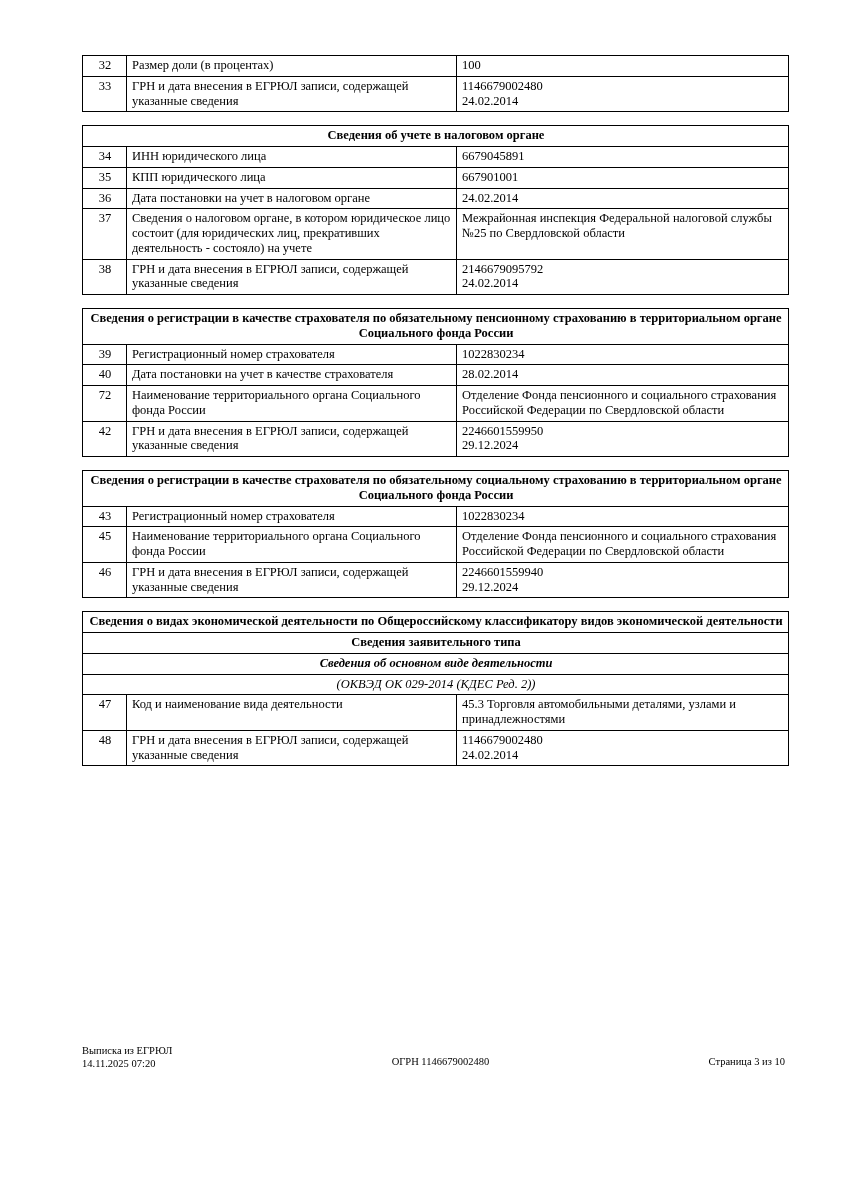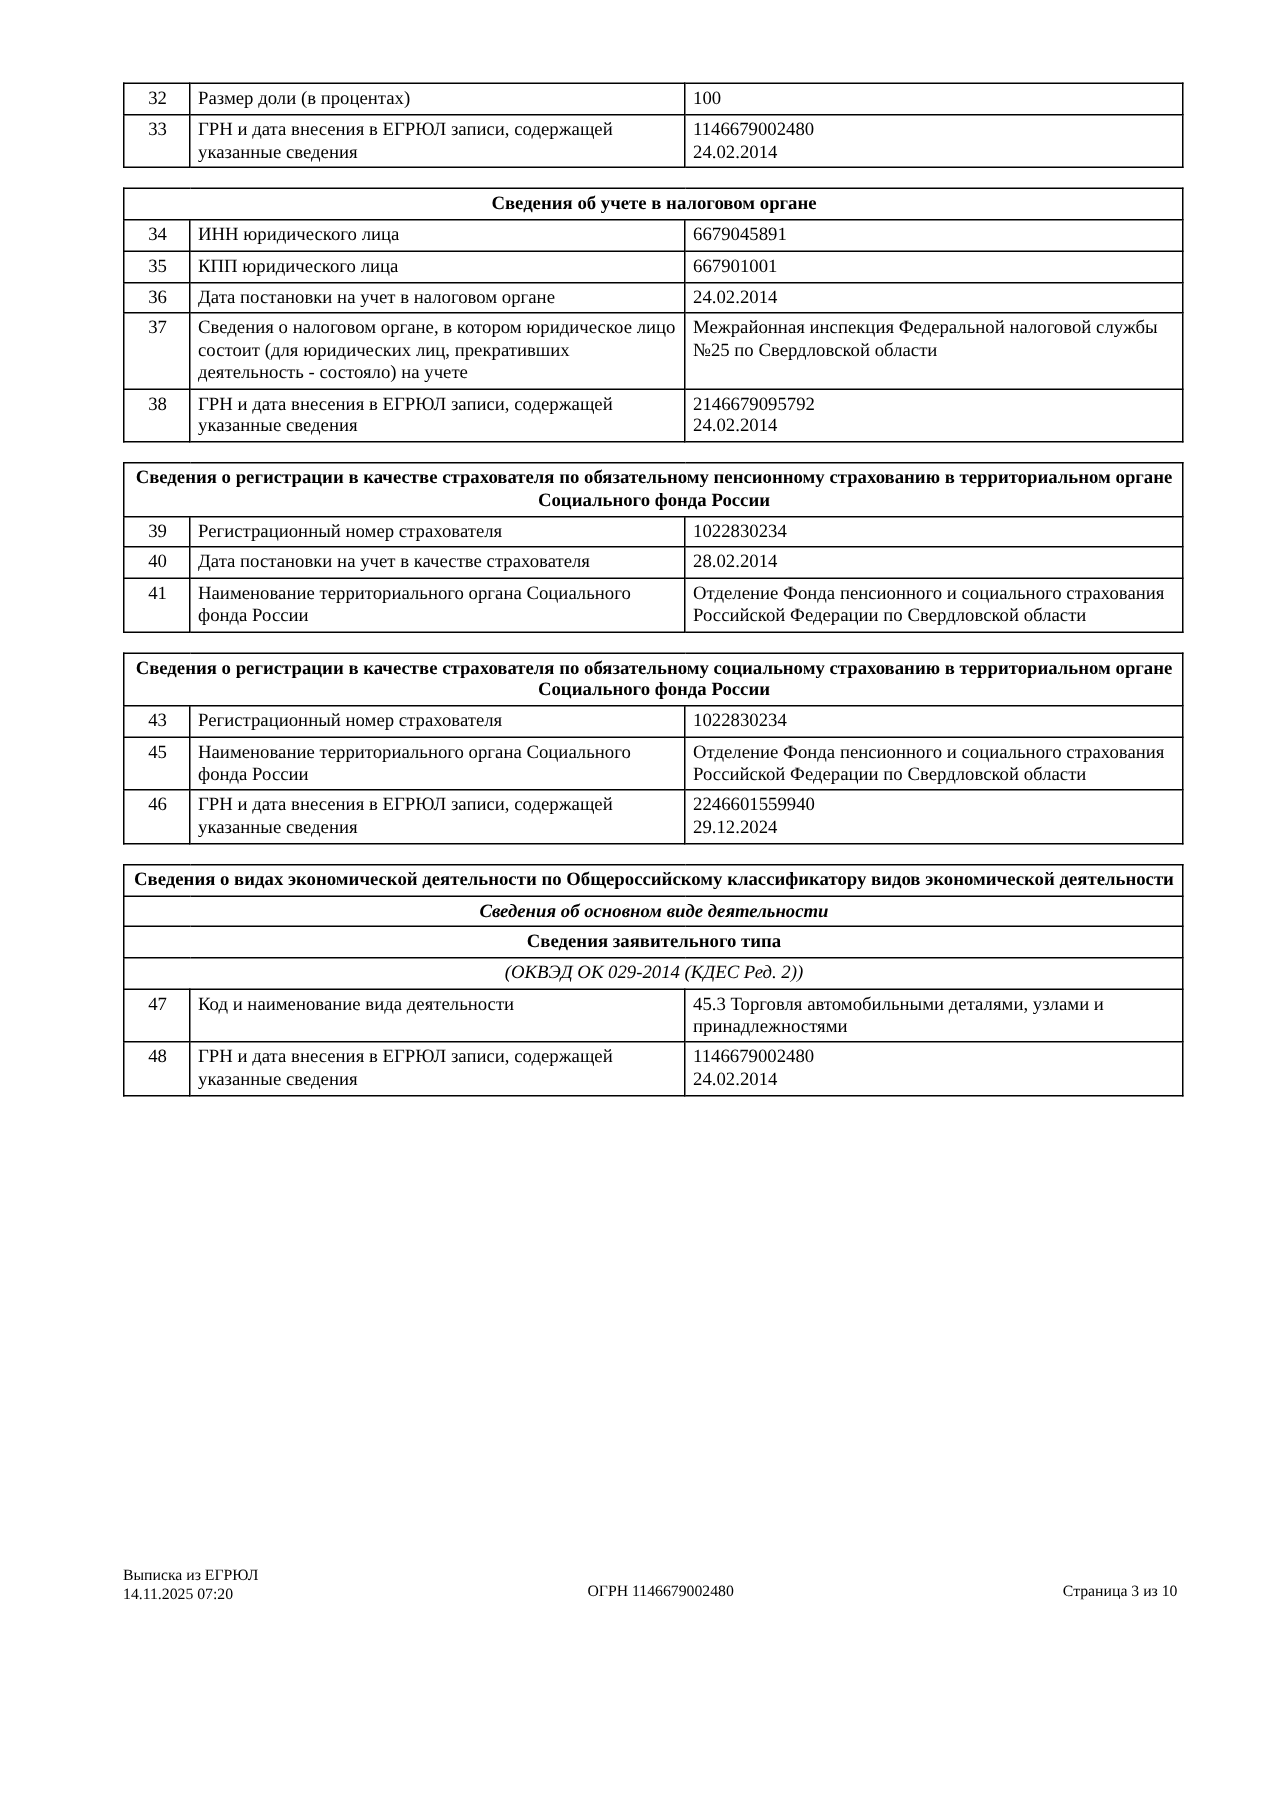--- a/index.html
+++ b/index.html
@@ -144,23 +144,29 @@
           <td class="col-num">39</td>
           <td class="col-label">Регистрационный номер страхователя</td>
           <td class="col-value" style="white-space: pre-line;">1022830234</td>
         </tr>
         <tr>
           <td class="col-num">40</td>
           <td class="col-label">Дата постановки на учет в качестве страхователя</td>
           <td class="col-value" style="white-space: pre-line;">28.02.2014</td>
         </tr>
         <tr>
-          <td class="col-num">41</td>
+          <td class="col-num">72</td>
           <td class="col-label">Наименование территориального органа Социального фонда России</td>
           <td class="col-value" style="white-space: pre-line;">Отделение Фонда пенсионного и социального страхования Российской Федерации по Свердловской области</td>
+        </tr>
+        <tr>
+          <td class="col-num">42</td>
+          <td class="col-label">ГРН и дата внесения в ЕГРЮЛ записи, содержащей указанные сведения</td>
+          <td class="col-value" style="white-space: pre-line;">2246601559950
+29.12.2024</td>
         </tr>
         <tr class="spacer">
           <td colspan="3"></td>
         </tr>
         <tr>
           <td colspan="3" class="section">Сведения о регистрации в качестве страхователя по обязательному социальному страхованию в территориальном органе Социального фонда России</td>
         </tr>
         <tr>
           <td class="col-num">43</td>
           <td class="col-label">Регистрационный номер страхователя</td>
@@ -177,24 +183,24 @@
           <td class="col-value" style="white-space: pre-line;">2246601559940
 29.12.2024</td>
         </tr>
         <tr class="spacer">
           <td colspan="3"></td>
         </tr>
         <tr>
           <td colspan="3" class="section">Сведения о видах экономической деятельности по Общероссийскому классификатору видов экономической деятельности</td>
         </tr>
         <tr>
+          <td colspan="3" class="subsection">Сведения заявительного типа</td>
+        </tr>
+        <tr>
           <td colspan="3" class="subsection-italic">Сведения об основном виде деятельности</td>
-        </tr>
-        <tr>
-          <td colspan="3" class="subsection">Сведения заявительного типа</td>
         </tr>
         <tr>
           <td colspan="3" class="subsection-italic-plain">(ОКВЭД ОК 029-2014 (КДЕС Ред. 2))</td>
         </tr>
         <tr>
           <td class="col-num">47</td>
           <td class="col-label">Код и наименование вида деятельности</td>
           <td class="col-value" style="white-space: pre-line;">45.3 Торговля автомобильными деталями, узлами и принадлежностями</td>
         </tr>
         <tr>

